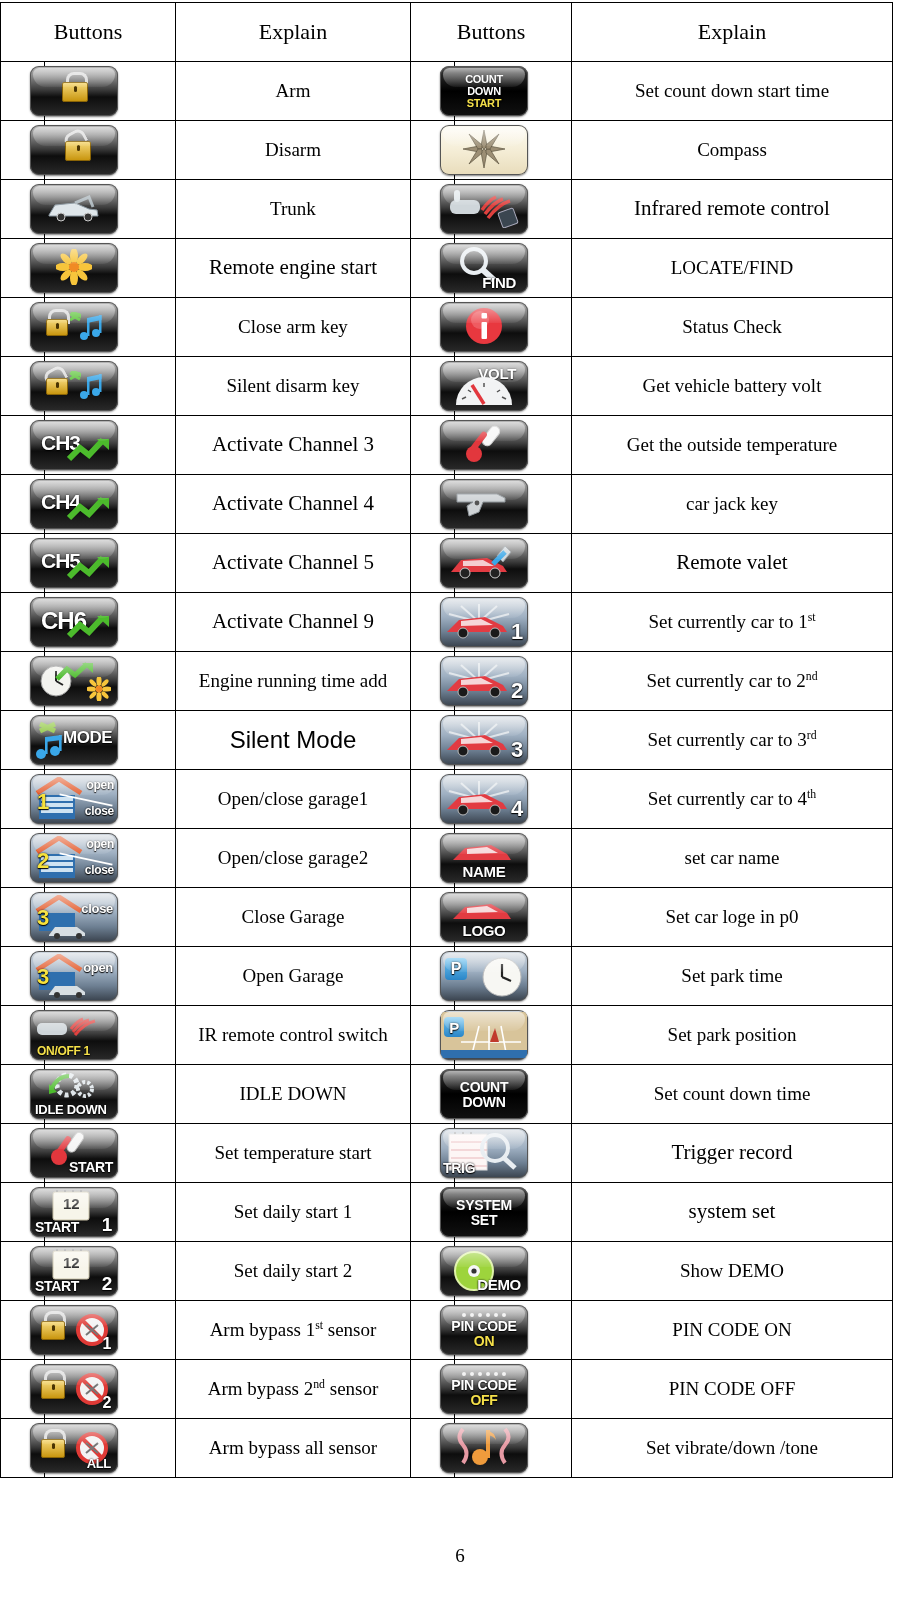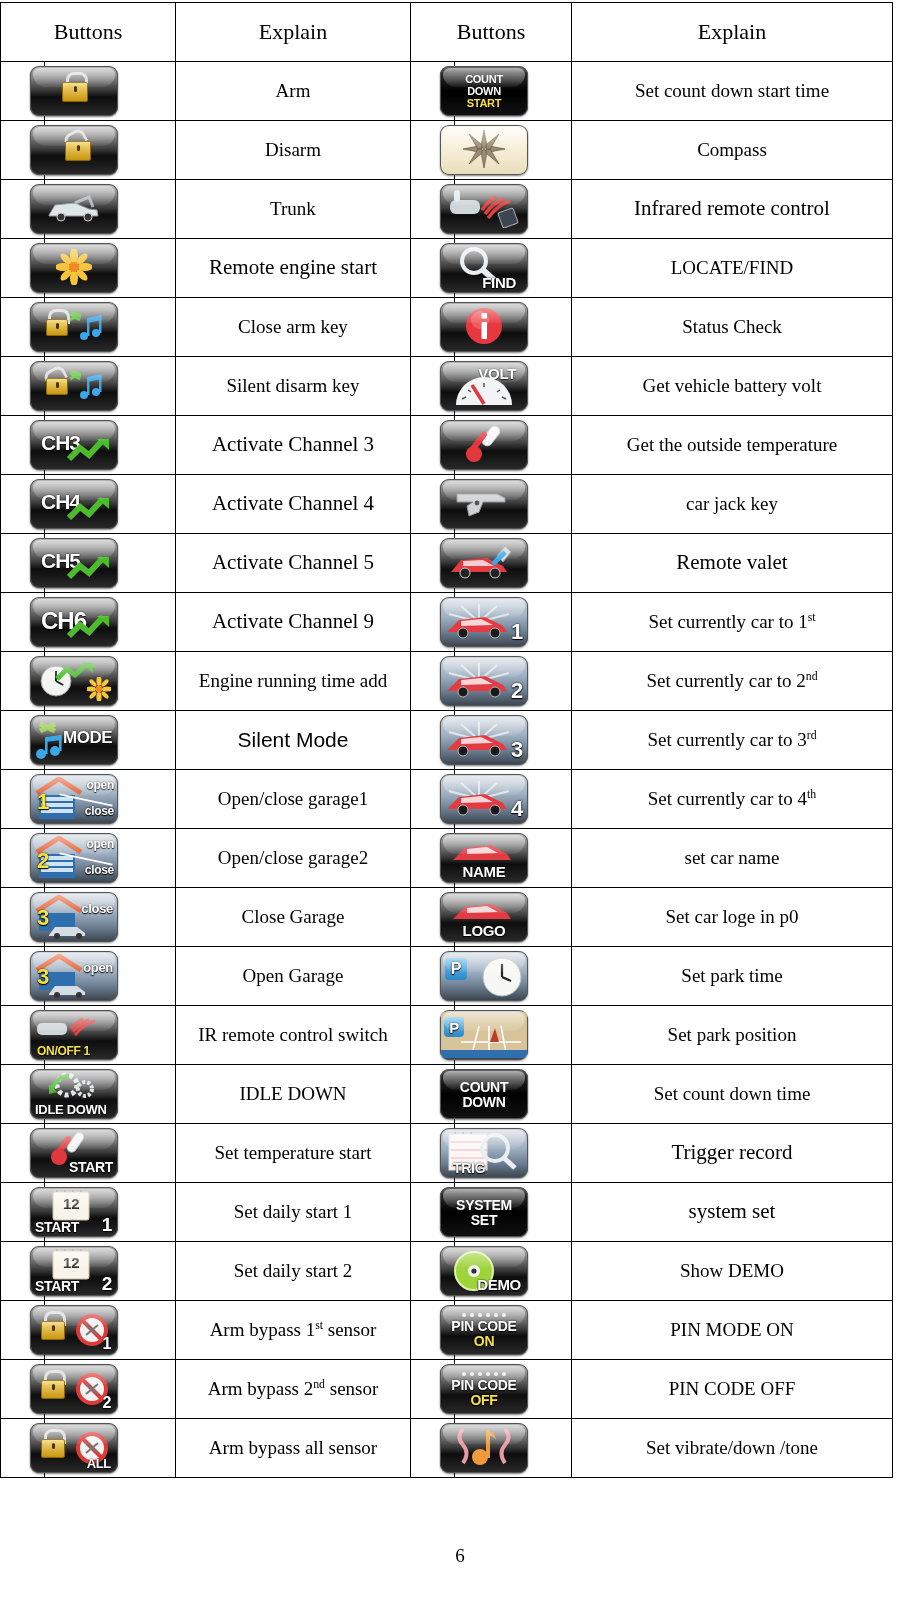--- a/index.html
+++ b/index.html
@@ -138,21 +138,21 @@
   .shackle.open { left:30%; transform: rotate(-28deg); }
 
   td.expl {
     text-align: center;
     font-size: 19px;
     padding: 2px 4px;
     font-family: "Liberation Serif", "DejaVu Serif", serif;
     line-height: 1.12;
   }
   td.expl.big   { font-size: 21px; }
-  td.expl.sans  { font-family: "Liberation Sans", "DejaVu Sans", sans-serif; font-size: 21px; }
+  td.expl.sans  { font-family: "Liberation Sans", "DejaVu Sans", sans-serif; font-size: 24px; }
   sup { font-size: 0.62em; vertical-align: super; }
 
   .page-num {
     position: absolute;
     left: 0; right: 0;
     top: 1545px;
     text-align: center;
     font-size: 19px;
     font-family: "Liberation Serif","DejaVu Serif",serif;
   }
@@ -969,21 +969,21 @@
                           <path d="M4 34 H40"></path>
                         </g>
                         <g stroke="#999" stroke-width="1.5">
                           <path d="M8 2 L8 -2"></path>
                           <path d="M16 2 L16 -2"></path>
                           <path d="M24 2 L24 -2"></path>
                         </g>
                         <circle cx="48" cy="16" r="13" fill="none" stroke="#e9eef2" stroke-width="4"></circle>
                         <path d="M57 26 L68 36" stroke="#e9eef2" stroke-width="5"></path>
                       </svg>
-                      <div class="lbl" style="position:absolute;left:10px;bottom:0;font-size:14px">TRIG</div>
+                      <div class="lbl" style="position:absolute;left:0;bottom:0;font-size:14px">TRIG</div>
                     </div>
                   </div>
                 </div>
               </div>
             </td>
             <td class="icon-spacer"></td>
             <td class="expl big">Trigger record</td>
           </tr>
           <tr>
             <td class="icon-cell">
@@ -1097,21 +1097,21 @@
                         <span style="width:4px;height:4px;background:#eee;border-radius:50%"></span>
                       </div>
                       <div class="lbl md">PIN CODE</div>
                       <div class="lbl md yel">ON</div>
                     </div>
                   </div>
                 </div>
               </div>
             </td>
             <td class="icon-spacer"></td>
-            <td class="expl">PIN MODE ON</td>
+            <td class="expl">PIN CODE ON</td>
           </tr>
           <tr>
             <td class="icon-cell">
               <div class="icon-wrap">
                 <div class="icon-btn ">
                   <div class="glyph">
                     <div style="position:relative;width:78px;height:42px">
                       <div style="position:absolute;left:6px;top:12px;width:22px;height:17px">
                         <div class="shackle"></div>
                         <div class="lock" style="width:22px;height:17px"></div>

